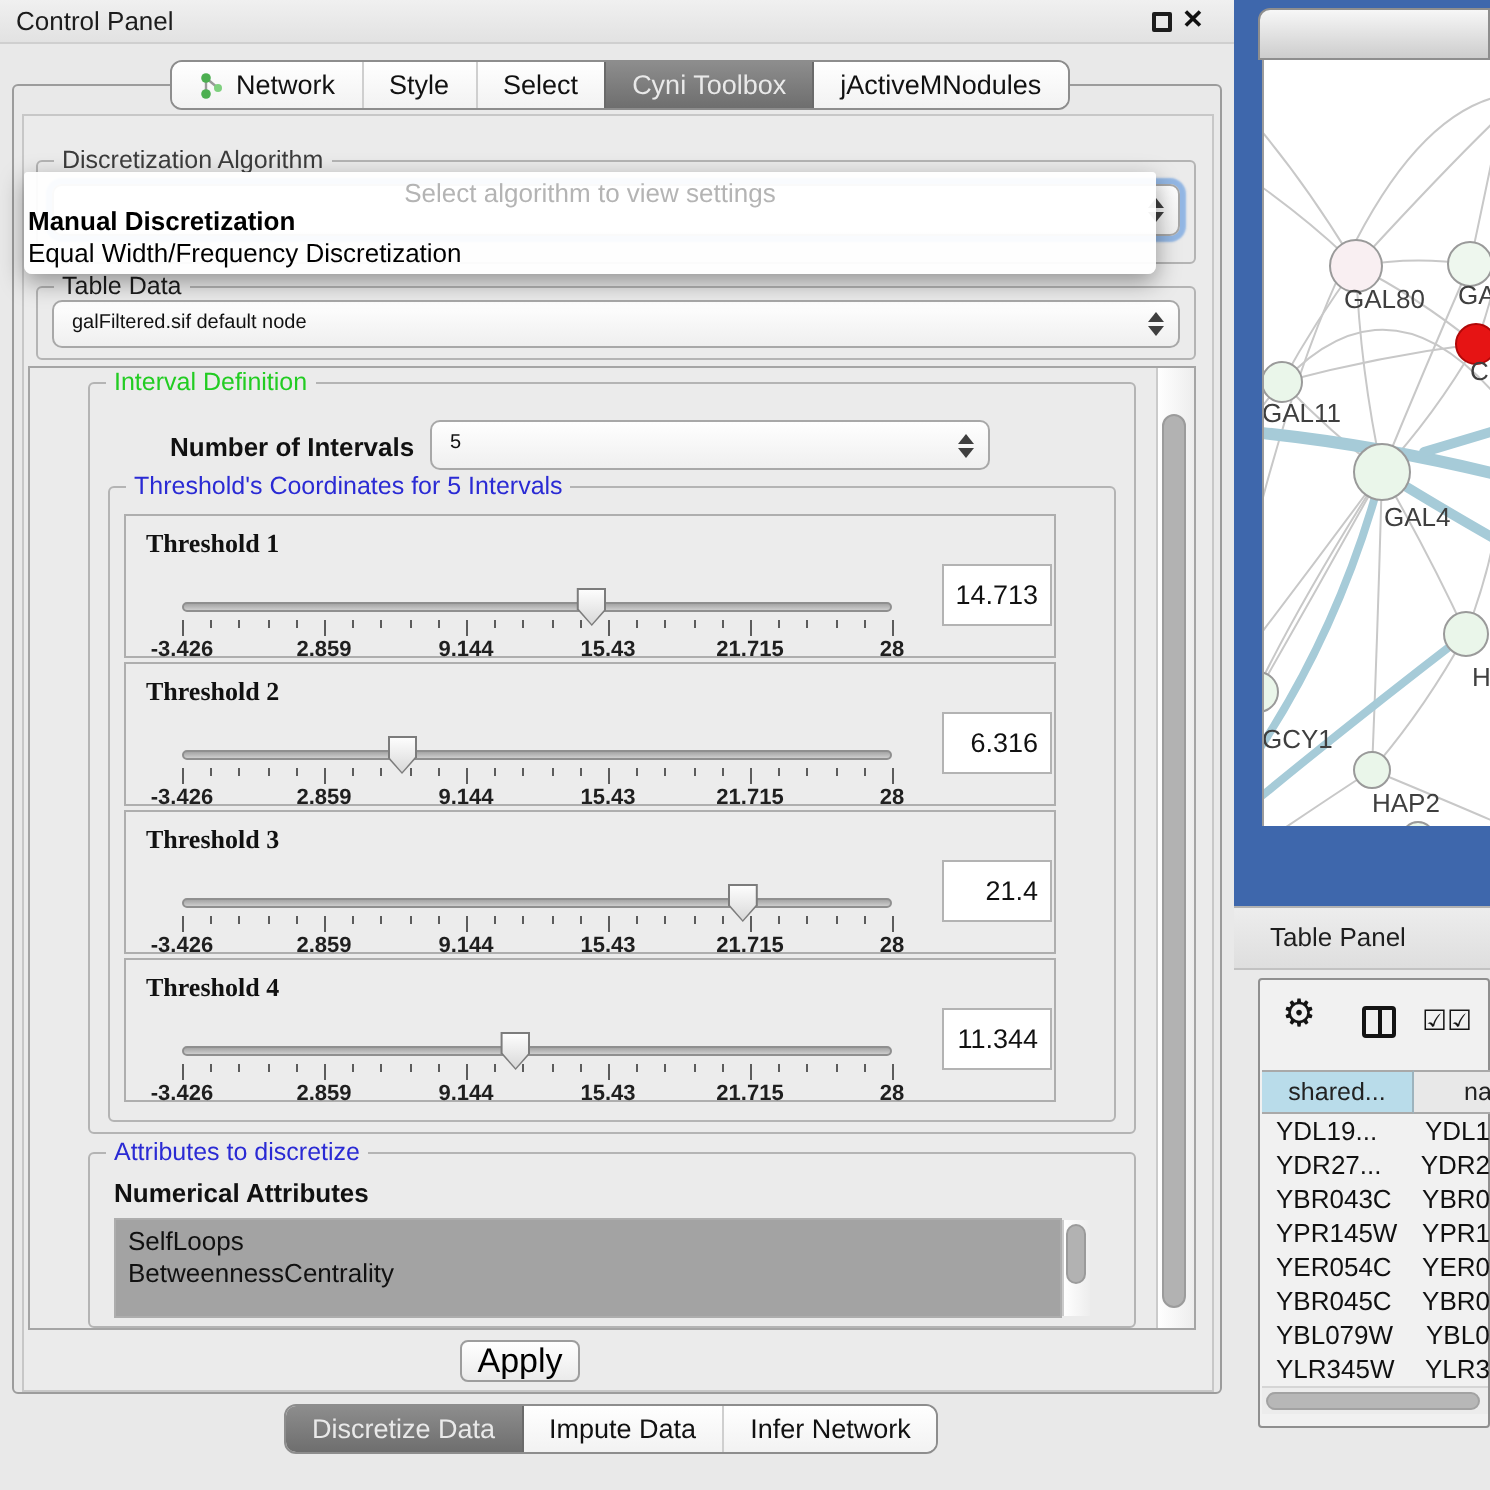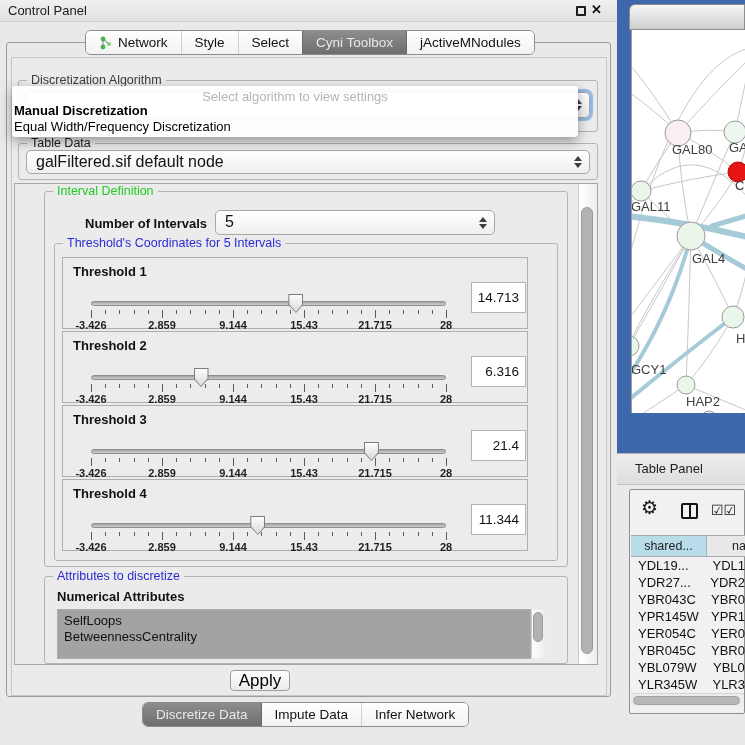--- a/index.html
+++ b/index.html
@@ -29,21 +29,21 @@
     border:1px solid #c7c7c7; background:#ebebeb; }
 
   .groupbox { position:absolute; border:1px solid #b4b4b4; border-radius:3px; }
   .legend { position:absolute; top:-8px; left:8px; background:#ebebeb; padding:0 4px;
     font-size:12.5px; white-space:nowrap; }
   .legend.green { color:#22cc22; }
   .legend.blue  { color:#2a2ad4; }
   .legend.plain { color:#3c3c3c; }
 
   .combo { position:absolute; background:linear-gradient(#ffffff,#efefef);
-    border:1px solid #a8a8a8; border-radius:5px; font-size:16px; line-height:22px;
+    border:1px solid #a8a8a8; border-radius:5px; font-size:10px; line-height:22px;
     padding-left:9px; color:#111; }
   .spinner { position:absolute; right:8px; top:50%; transform:translateY(-50%); width:7px; height:12px; }
   .spinner .up   { position:absolute; top:0;    left:0; width:0; height:0; border-left:4px solid transparent; border-right:4px solid transparent; border-bottom:5px solid #3f3f3f; }
   .spinner .down { position:absolute; bottom:0; left:0; width:0; height:0; border-left:4px solid transparent; border-right:4px solid transparent; border-top:5px solid #3f3f3f; }
   #algo-combo { box-shadow:0 0 1px 3px rgba(100,155,225,0.65); }
 
   
   #algo-popup { position:absolute; left:12px; top:86px; width:566px; height:51px;
     background:rgba(255,255,255,0.94); border-radius:2px 2px 4px 4px;
     box-shadow:0 4px 12px rgba(0,0,0,0.38); z-index:50; }
@@ -55,21 +55,21 @@
   
   #scroll-area { position:absolute; left:14px; top:183px; width:584px; height:482px;
     border:1px solid #a5a5a5; background:#ebebeb; }
   .vtrack { position:absolute; background:linear-gradient(to right,#ffffff,#ededed); border-left:1px solid #cbcbcb; }
   .vthumb { position:absolute; background:#b2b2b2; border:1px solid #9b9b9b; border-radius:6px; }
 
   
   #thresh-rows { position:absolute; left:62px; top:257px; width:466px; }
   .trow { position:relative; width:466px; height:72px; border:1px solid #aeaeae;
     background:#ececec; margin-bottom:2px; }
-  .tlabel { position:absolute; left:10px; top:6px; font-size:13px; font-weight:bold; }
+  .tlabel { position:absolute; left:10px; top:6px; font-size:13px; font-weight:bold;font-family:Liberation Serif, serif; }
   .track { position:absolute; left:28px; top:43px; width:355px; height:5px;
     background:linear-gradient(#a5a5a5,#cdcdcd); border:1px solid #8f8f8f; border-radius:3px; }
   .thumb { position:absolute; top:36px; width:15px; height:19px;
     clip-path:polygon(0 0,100% 0,100% 56%,50% 100%,0 56%); background:#7c7c7c; }
   .thumb .in { position:absolute; left:1px; top:1px; width:13px; height:17px;
     clip-path:polygon(0 0,100% 0,100% 56%,50% 100%,0 56%); background:linear-gradient(#fdfdfd,#d9d9d9); }
   .ticks { position:absolute; left:28px; top:52px; width:355px; height:9px; }
   .tick { position:absolute; top:0; width:1px; height:4px; background:#5c5c5c; }
   .tick.major { height:8px; }
   .ticklabels { position:absolute; left:28px; top:61px; width:355px; height:12px; }

